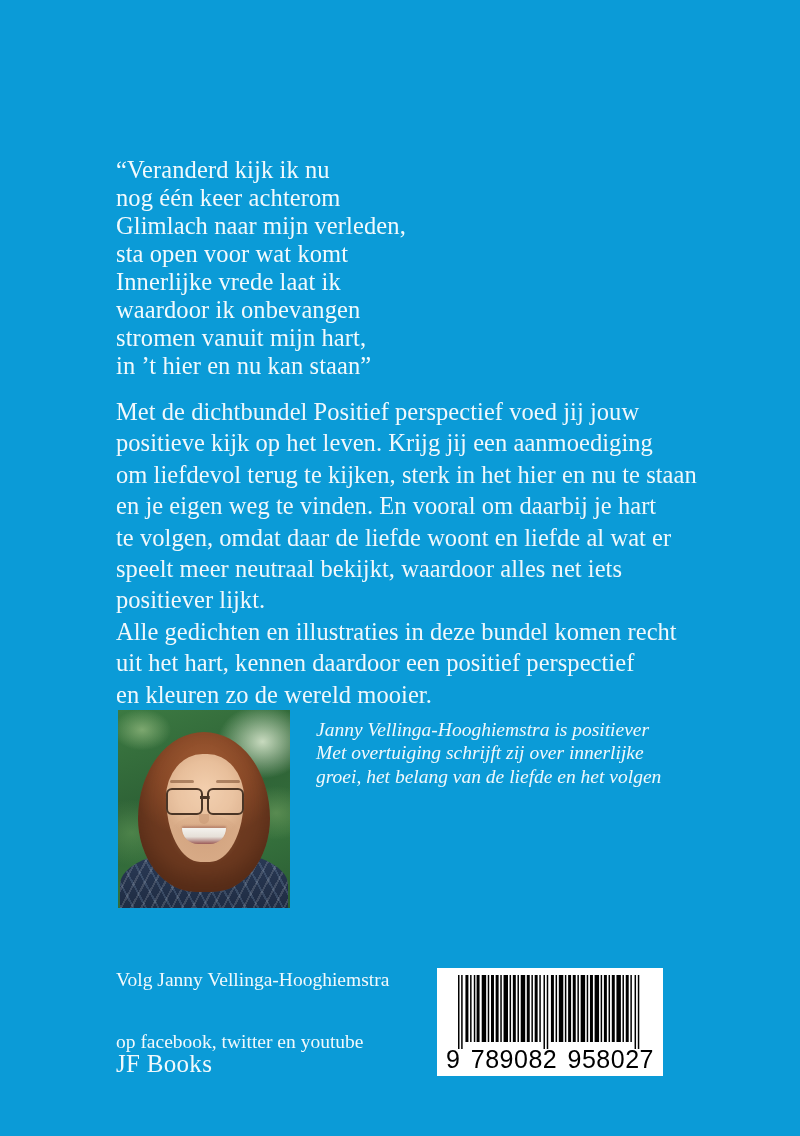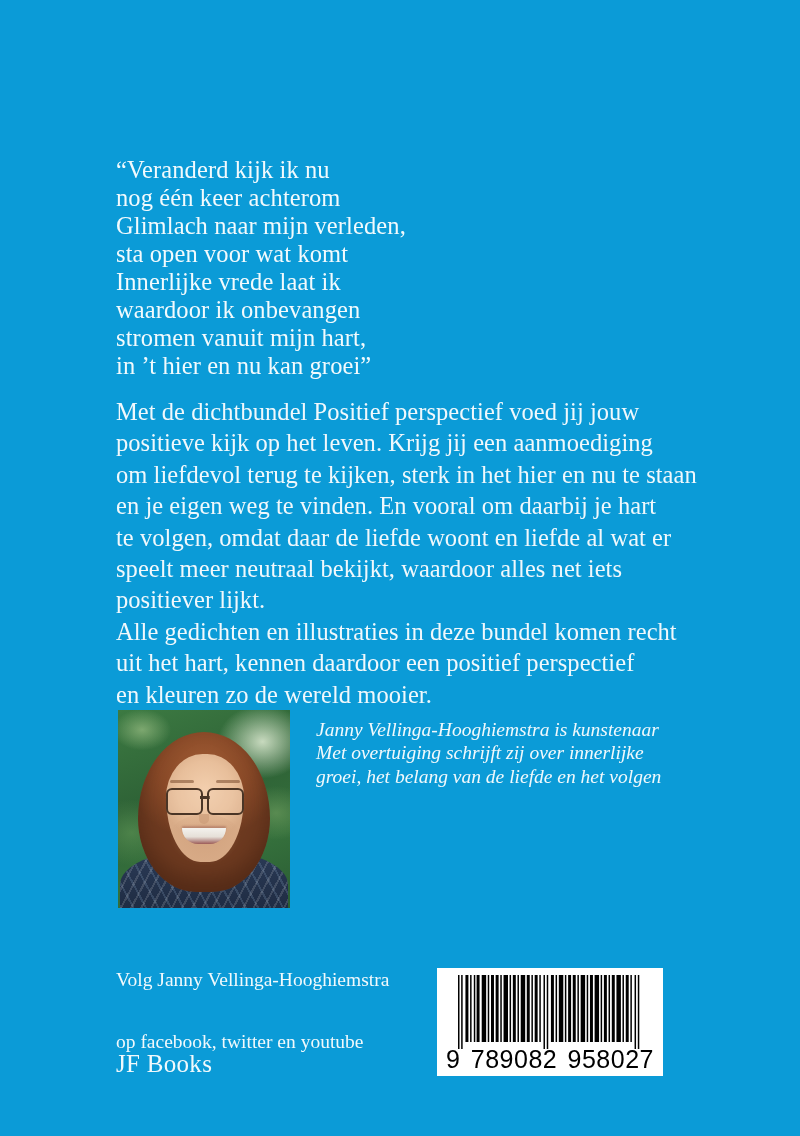--- a/index.html
+++ b/index.html
@@ -256,21 +256,21 @@
 <div class="cover">
 
   <div class="poem">
     <div class="poem-line">“Veranderd kijk ik nu</div>
     <div class="poem-line">nog één keer achterom</div>
     <div class="poem-line">Glimlach naar mijn verleden,</div>
     <div class="poem-line">sta open voor wat komt</div>
     <div class="poem-line">Innerlijke vrede laat ik</div>
     <div class="poem-line">waardoor ik onbevangen</div>
     <div class="poem-line">stromen vanuit mijn hart,</div>
-    <div class="poem-line">in ’t hier en nu kan groei”</div>
+    <div class="poem-line">in ’t hier en nu kan staan”</div>
   </div>
 
   <div class="blurb">
     <div class="blurb-line">Met de dichtbundel Positief perspectief voed jij jouw</div>
     <div class="blurb-line">positieve kijk op het leven. Krijg jij een aanmoediging</div>
     <div class="blurb-line">om liefdevol terug te kijken, sterk in het hier en nu te staan</div>
     <div class="blurb-line">en je eigen weg te vinden. En vooral om daarbij je hart</div>
     <div class="blurb-line">te volgen, omdat daar de liefde woont en liefde al wat er</div>
     <div class="blurb-line">speelt meer neutraal bekijkt, waardoor alles net iets</div>
     <div class="blurb-line">positiever lijkt.</div>
@@ -291,21 +291,21 @@
     <div class="glasses">
       <div class="lens left"></div>
       <div class="bridge"></div>
       <div class="lens right"></div>
     </div>
     <div class="nose"></div>
     <div class="smile"></div>
   </div>
 
   <div class="author-bio">
-    <div class="bio-line">Janny Vellinga-Hooghiemstra is kunstenaar</div>
+    <div class="bio-line">Janny Vellinga-Hooghiemstra is positiever</div>
     <div class="bio-line">Met overtuiging schrijft zij over innerlijke</div>
     <div class="bio-line">groei, het belang van de liefde en het volgen</div>
   </div>
 
   <div class="follow">
     <div class="follow-line">Volg Janny Vellinga-Hooghiemstra</div>
     <div class="follow-line">op facebook, twitter en youtube</div>
   </div>
 
   <div class="publisher">JF Books</div>

